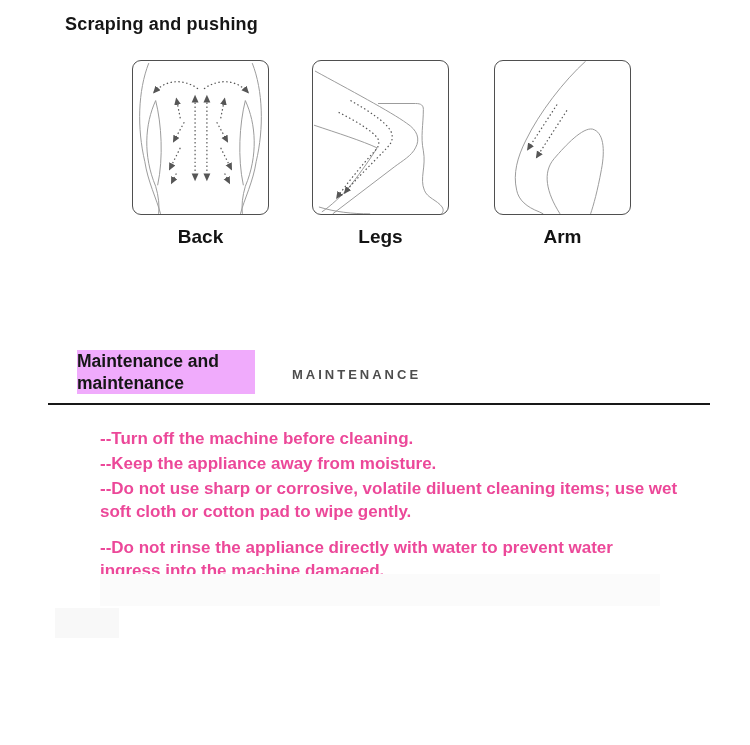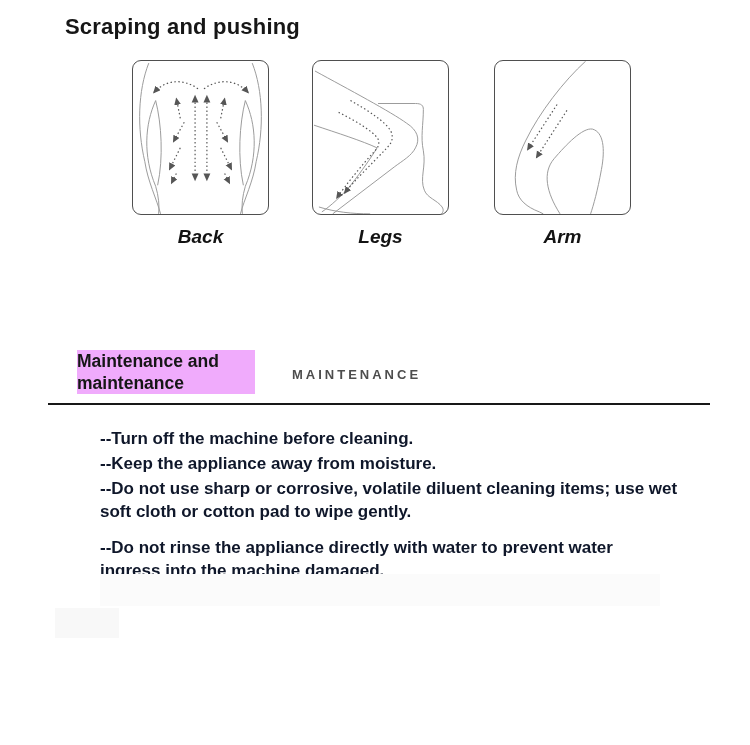--- a/index.html
+++ b/index.html
@@ -14,21 +14,21 @@
     overflow: hidden;
     font-family: "Liberation Sans", sans-serif;
     color: #111;
   }
 
   
   .section-title {
     position: absolute;
     left: 65px;
     top: 14px;
-    font-size: 22px;
+    font-size: 18px;
     font-weight: 700;
     color: #161616;
     letter-spacing: 0.2px;
   }
   .panel {
     position: absolute;
     top: 60px;
     width: 137px;
     height: 155px;
     border: 1.5px solid #4f4f4f;
@@ -42,21 +42,20 @@
   .panel-arm  { left: 494px; }
 
   .figure-label {
     position: absolute;
     top: 226px;
     width: 137px;
     text-align: center;
     font-size: 19px;
     font-weight: 700;
     color: #131313;
-    font-style: italic;
   }
   .label-back { left: 132px; }
   .label-legs { left: 312px; }
   .label-arm  { left: 494px; }
 
   
   .maint-heading {
     position: absolute;
     left: 77px;
     top: 350px;
@@ -85,21 +84,21 @@
     border-top: 2px solid #181818;
   }
   .instructions {
     position: absolute;
     left: 100px;
     top: 427px;
     width: 578px;
     font-size: 17px;
     font-weight: 700;
     line-height: 23px;
-    color: #0f172a;
+    color: #ec4899;
   }
   .instructions p { margin: 0 0 2px 0; }
   .instructions p:last-child { margin-top: 13px; }
 
   
   .artifact {
     position: absolute;
     background: #fafafa;
   }
   .artifact-strip { left: 100px; top: 574px; width: 560px; height: 32px; background:#fbfbfb; }

